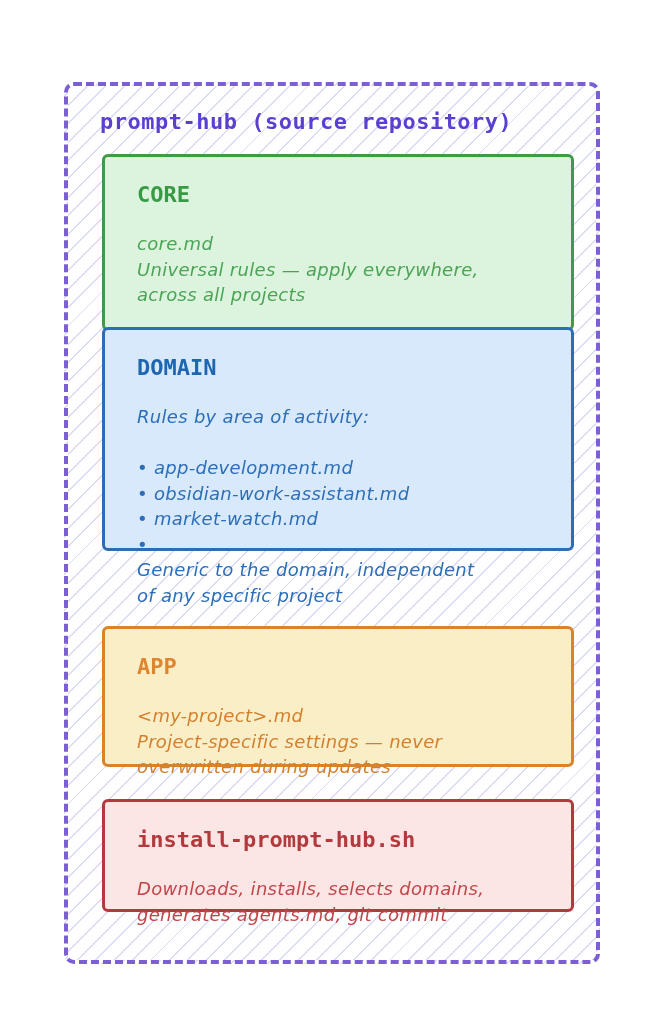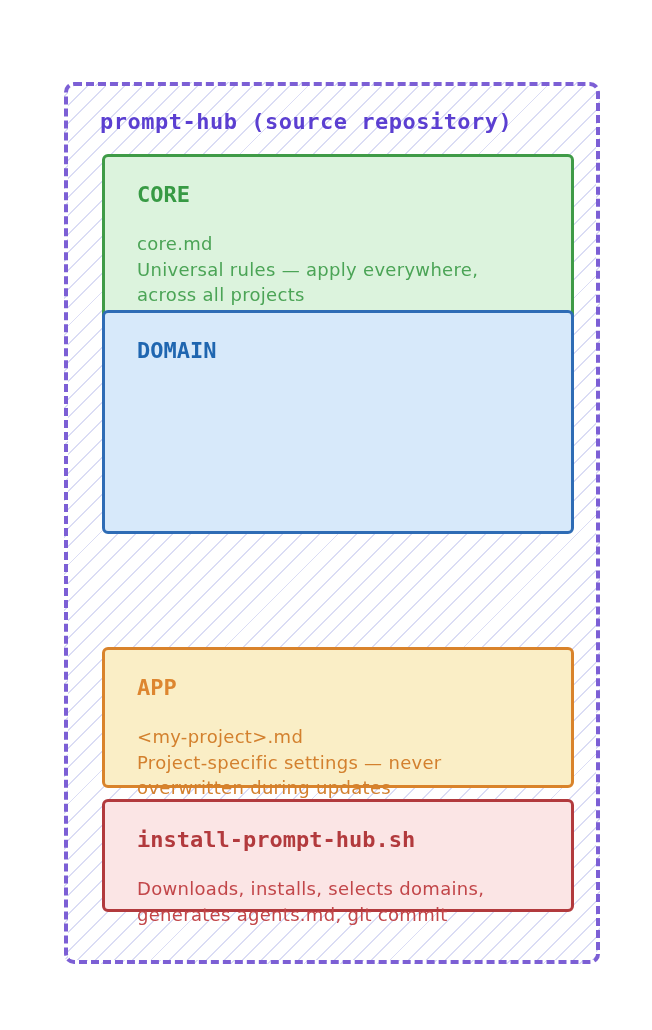--- a/index.html
+++ b/index.html
@@ -57,29 +57,30 @@
   .box-title {
     font-family: "DejaVu Sans Mono", "Liberation Mono", monospace;
     font-weight: bold;
     font-size: 22px;
     line-height: 28px;
     margin-bottom: 6px;
     white-space: nowrap;
   }
   .box-body {
     font-family: "DejaVu Sans", sans-serif;
+    font-style: italic;
     font-size: 18px;
     line-height: 25.5px;
     letter-spacing: 0.3px;
     white-space: pre-line;
   }
   
   .box-core      { top: 68px;  height: 177px; background: var(--core-fill);      border-color: var(--core-border); }
-  .box-domain    { top: 224px; height: 224px; background: var(--domain-fill);    border-color: var(--domain-border); }
-  .box-app       { top: 540px; height: 141px; background: var(--app-fill);       border-color: var(--app-border); margin-top: 21px; }
+  .box-domain    { top: 241px; height: 224px; background: var(--domain-fill);    border-color: var(--domain-border); }
+  .box-app       { top: 540px; height: 141px; background: var(--app-fill);       border-color: var(--app-border); }
   .box-installer { top: 713px; height: 113px; background: var(--installer-fill); border-color: var(--installer-border); }
   
   .box-core .box-title          { color: var(--core-title); }
   .box-core .box-body           { color: var(--core-text); }
   .box-domain .box-title        { color: var(--domain-title); }
   .box-domain .box-body         { color: var(--domain-text); }
   .box-app .box-title           { color: var(--app-title); }
   .box-app .box-body            { color: var(--app-text); }
   .box-installer .box-title     { color: var(--installer-title); }
   .box-installer .box-body      { color: var(--installer-text); }
@@ -94,20 +95,28 @@
 
     <div class="box box-core">
       <div class="box-title">CORE</div>
       <div class="box-body">core.md
 Universal rules — apply everywhere,
 across all projects</div>
     </div>
 
     <div class="box box-domain">
       <div class="box-title">DOMAIN</div>
+      <div class="box-body">Rules by area of activity:
+
+• app-development.md
+• obsidian-work-assistant.md
+• market-watch.md
+• ...
+Generic to the domain, independent
+of any specific project</div>
     </div>
 
     <div class="box box-app">
       <div class="box-title">APP</div>
       <div class="box-body">&lt;my-project&gt;.md
 Project-specific settings — never
 overwritten during updates</div>
     </div>
 
     <div class="box box-installer">

